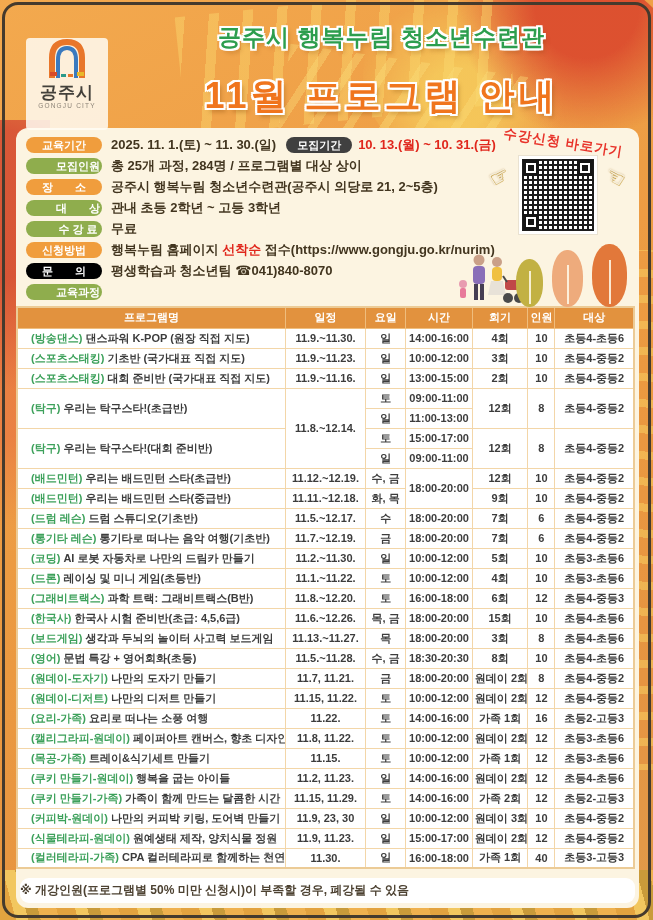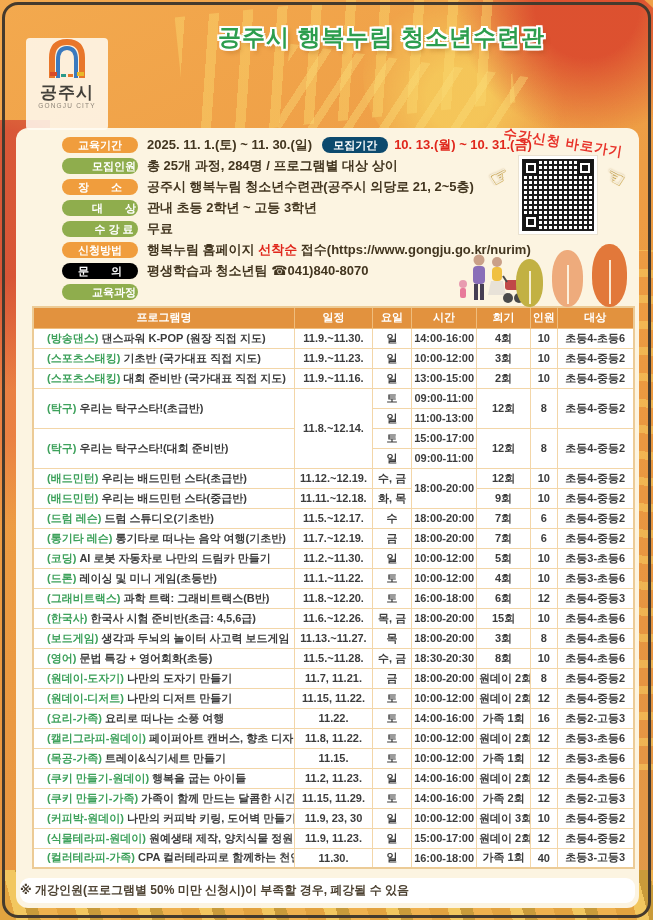--- a/index.html
+++ b/index.html
@@ -35,24 +35,24 @@
       text-shadow:-2px 0 #fff,2px 0 #fff,0 -2px #fff,0 2px #fff,-2px -2px #fff,2px 2px #fff,-2px 2px #fff,2px -2px #fff,3px 4px 4px rgba(120,60,0,.35);}
   .t2{top:72px;font-size:36px;color:#f0751d;letter-spacing:4px;
       text-shadow:-2px 0 #fff,2px 0 #fff,0 -2px #fff,0 2px #fff,-2px -2px #fff,2px 2px #fff,-2px 2px #fff,2px -2px #fff,3px 4px 4px rgba(120,60,0,.35);}
 
   
   #panel{position:absolute;left:16px;right:14px;top:128px;bottom:12px;background:#fcf4e1;
          border-radius:12px;z-index:3;}
   #info{position:absolute;top:6px;left:10px;right:160px;}
   .info-row{display:flex;align-items:center;height:21px;}
   .badge{flex:0 0 76px;height:16px;line-height:16px;border-radius:9px;color:#fff;font-size:11px;
-         font-weight:800;text-align:center;margin-right:9px;margin-left:36px;}
+         font-weight:800;text-align:center;margin-right:9px;}
   .badge.orange{background:#f09d3d;}
   .badge.green{background:#8fad4d;padding-left:28px;}
-  .badge.red{background:#0c4a6e;}
+  .badge.red{background:#404040;}
   .badge.dark{background:#000000;}
   .badge.red{flex:0 0 66px;margin:0 6px 0 10px;}
   .info-text{font-size:13px;font-weight:700;color:#42351f;white-space:nowrap;}
   .info-text .red{color:#e0271c;}
 
   
   #qr-box{position:absolute;top:4px;right:8px;width:150px;height:125px;text-align:center;z-index:6;}
   #qr-label{display:inline-block;color:#e8332a;font-size:13.5px;font-weight:800;transform:rotate(9deg);margin:2px 0 4px 14px;letter-spacing:1px;}
   .qr-wrap{position:relative;width:150px;height:86px;}
   .qr{position:absolute;left:38px;top:0;width:78px;height:78px;background:
@@ -69,21 +69,21 @@
   
   #trees{position:absolute;top:116px;right:12px;display:flex;align-items:flex-end;gap:9px;z-index:4;}
   .tree{position:relative;border-radius:48%/46%;}
   .tree i{position:absolute;left:calc(50% - 1px);top:26%;bottom:3px;width:2px;background:rgba(255,250,235,.85);}
   .tree.a{width:27px;height:48px;background:#c2b143;}
   .tree.b{width:31px;height:57px;background:#eeab7c;}
   .tree.c{width:35px;height:63px;background:#e2783a;}
   #family{position:absolute;top:122px;right:112px;z-index:4;}
 
   
-  #table-area{position:absolute;top:178px;left:16px;right:4px;}
+  #table-area{position:absolute;top:178px;left:0;right:4px;}
   table{width:100%;border-collapse:collapse;table-layout:fixed;background:#fff;border:2px solid #eccb96;}
   col.c-name{width:43.5%}col.c-date{width:13%}col.c-day{width:6.5%}col.c-time{width:10.8%}
   col.c-count{width:9%}col.c-num{width:4.4%}col.c-target{width:12.8%}
   th{background:#e2923e;color:#fff;font-size:11px;font-weight:800;height:21px;border:1px solid #efbd7d;padding:0;}
   td{border:1px solid #f3d6a8;font-size:11px;font-weight:700;color:#3c3c3c;text-align:center;
      height:20px;padding:1px 2px;white-space:nowrap;overflow:hidden;}
   td.name{text-align:left;padding-left:13px;}
   td .pre{color:#3da15b;font-weight:800;}
 
   
@@ -108,20 +108,21 @@
         <path d="M14 40 V22 Q14 10 23 10 Q32 10 32 22 V40" fill="none" stroke="#3a7abf" stroke-width="4"></path>
         <rect x="6" y="34" width="7" height="4" fill="#d84b2a"></rect>
         <rect x="33" y="34" width="7" height="4" fill="#e8b92a"></rect>
         <rect x="17" y="36" width="5" height="3" fill="#2a9a8a"></rect>
         <rect x="24" y="36" width="5" height="3" fill="#e8762a"></rect>
       </svg>
       <div class="city">공주시</div>
       <div class="city-en">GONGJU CITY</div>
     </div>
     <div class="title t1">공주시 행복누림 청소년수련관</div>
+    <div class="title t2">11월 프로그램 안내</div>
   </div>
 
   <div id="panel">
     <div id="info">
         <div class="info-row">
           <span class="badge orange">교육기간</span>
           <span class="info-text"><span>2025. 11. 1.(토) ~ 11. 30.(일)</span></span>
           <span class="badge red">모집기간</span>
           <span class="info-text"><span class="red">10. 13.(월) ~ 10. 31.(금)</span></span>
         </div>

